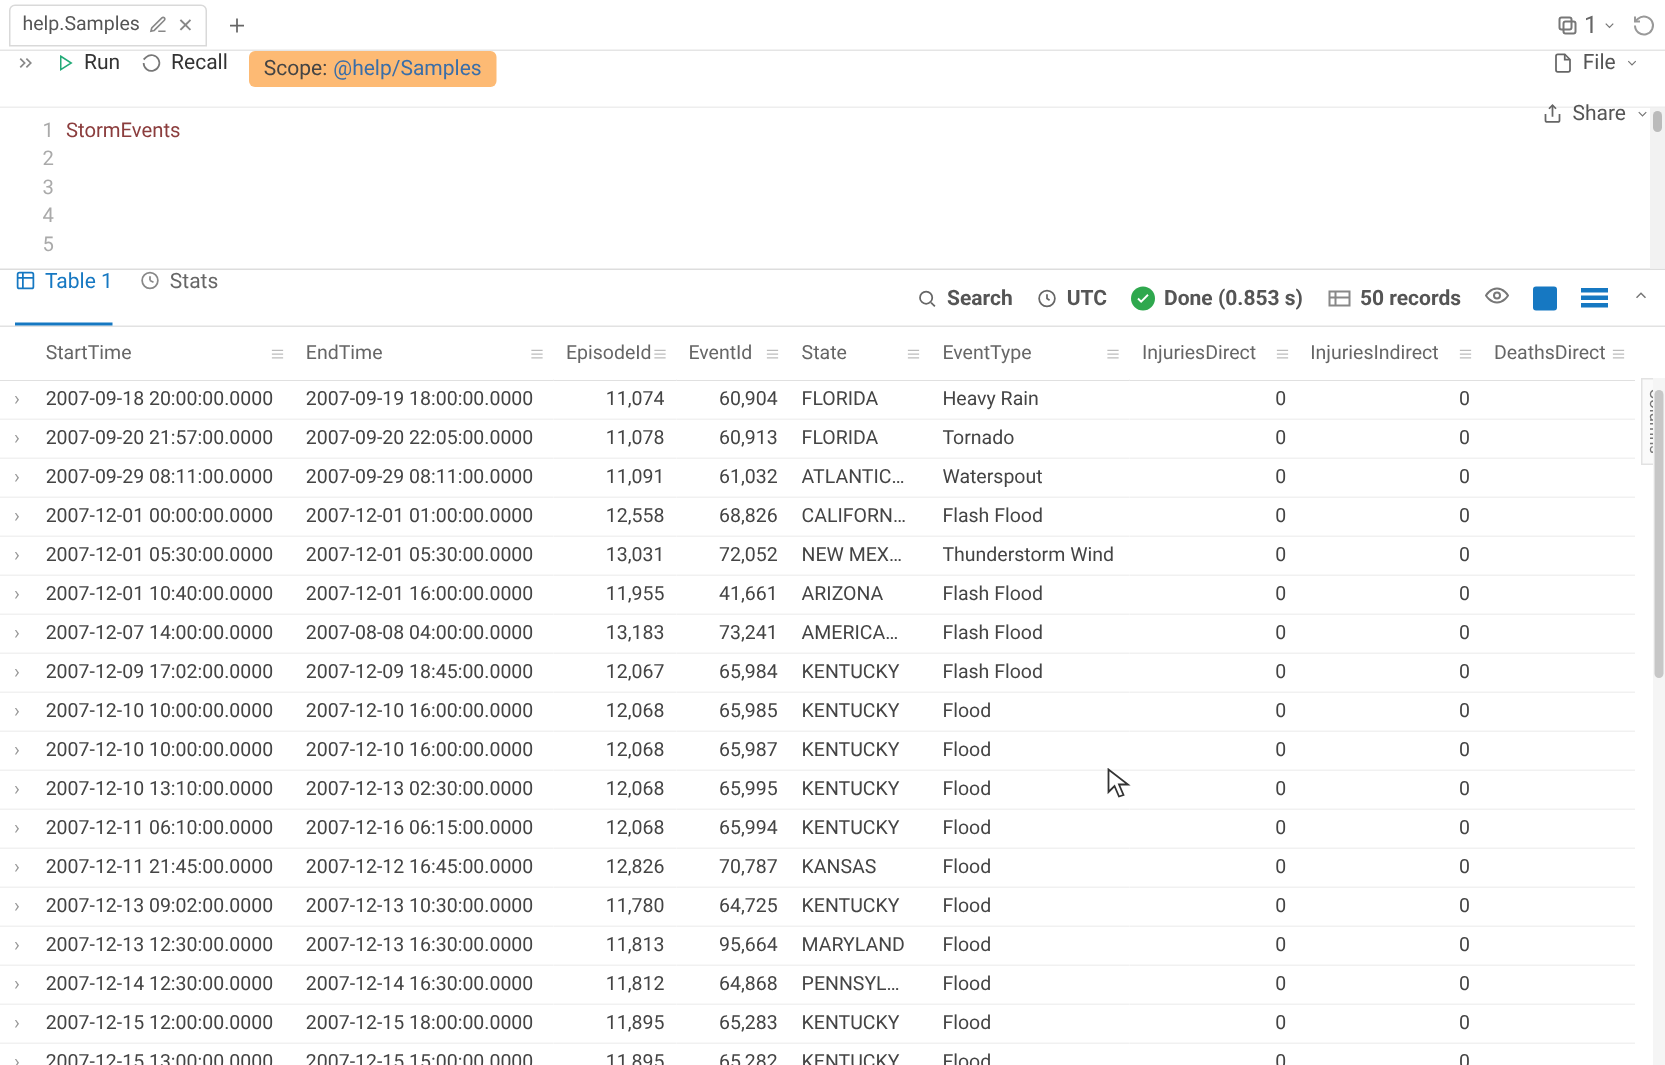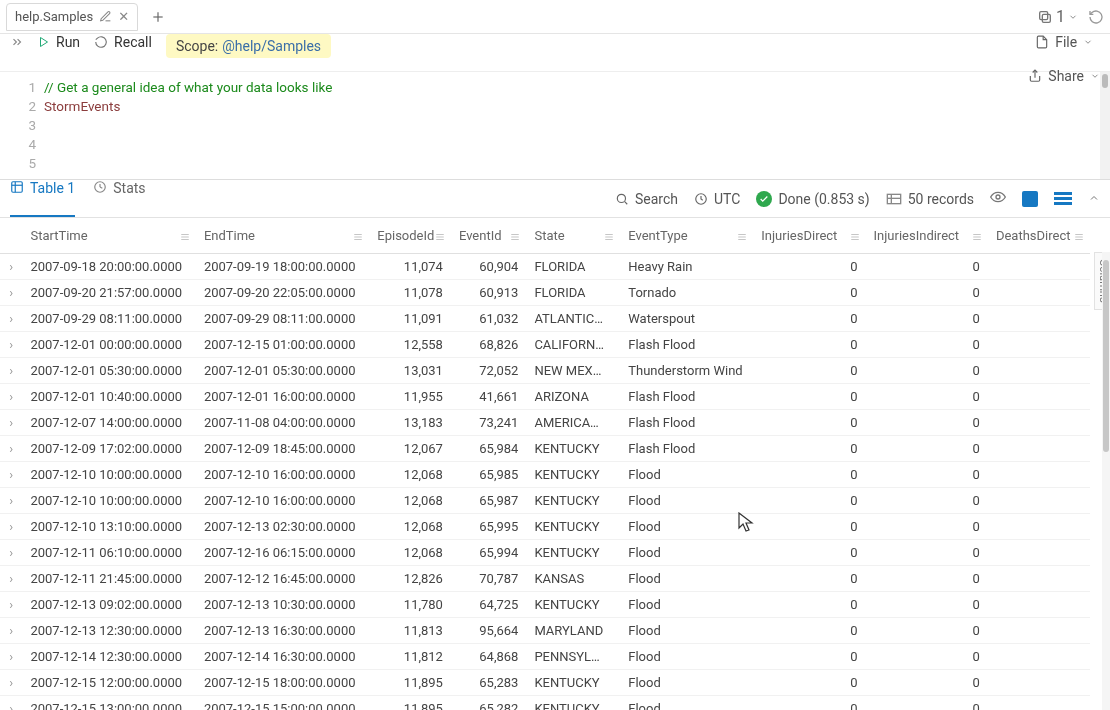--- a/index.html
+++ b/index.html
@@ -12,21 +12,21 @@
   .tab .edit svg { display: block; }
   .addtab { width: 28px; height: 28px; display:flex; align-items:center; justify-content:center; color:#666; cursor:pointer; }
   .tabbar-right { margin-left:auto; display:flex; align-items:center; gap:10px; color:#666; }
   .tabbar-right .icon-btn { display:flex; align-items:center; gap:3px; cursor:pointer; }
 
   
   .toolbar { height: 38px; display:flex; align-items:flex-start; padding: 0 10px; gap: 14px; border-bottom: 1px solid #eee;}
   .toolbar .left-icon { color:#888; cursor:pointer; }
   .toolbar .btn { display:flex; align-items:center; gap:6px; color:#333; font-size:14px; cursor:pointer;}
   .toolbar .btn svg { display:block; }
-  .scope-pill { background:#fef9c3; color:#3a6ea8; padding:4px 10px; border-radius:4px; font-size:14px;}
+  .scope-pill { background:#fdba74; color:#3a6ea8; padding:4px 10px; border-radius:4px; font-size:14px;}
   .scope-pill .label { color:#444; margin-right:4px; }
   .toolbar-right { margin-left:auto; display:flex; align-items:center; gap:18px; color:#555; font-size:14px;flex-direction:column; }
   .toolbar-right .grp { display:flex; align-items:center; gap:6px; cursor:pointer; }
 
   
   .editor { height: 108px; font-family: Consolas, "Courier New", monospace; font-size: 13.5px; color:#333; display:flex; border-bottom:1px solid #ddd; position:relative;}
   .gutter { width: 44px; text-align:right; padding:6px 8px 0 0; color:#aaa; user-select:none; }
   .gutter div { height: 19px; line-height:19px;}
   .code { flex:1; padding:6px 0 0 0; }
   .code .line { height:19px; line-height:19px; }
@@ -36,21 +36,21 @@
   .keyword { color:#0c54a0; }
   .number { color:#1c8a1c; }
   .editor-scrollbar { position:absolute; right:0; top:0; bottom:0; width:10px; background:#f2f2f2;}
   .editor-scrollbar .thumb { width:6px; height:14px; background:#bbb; border-radius:3px; margin:2px auto 0;}
 
   
   .result-tabs { height: 38px; display:flex; align-items:center; padding: 0 10px; gap:18px; border-bottom:1px solid #e2e2e2;}
   .rtab { display:flex; align-items:flex-start; gap:6px; font-size:14px; color:#666; cursor:pointer; height:100%; }
   .rtab.active { color:#1678c2; border-bottom:2px solid #1678c2; }
   .result-right { margin-left:auto; display:flex; align-items:center; gap:16px; color:#555; font-size:14px;}
-  .result-right .grp { display:flex; align-items:center; gap:6px; cursor:pointer;}
+  .result-right .grp { display:flex; align-items:center; gap:6px; cursor:pointer;font-weight:bold;}
   .status-dot { width:16px; height:16px; border-radius:50%; background:#2fa84e; display:flex; align-items:center; justify-content:center;}
   .status-dot svg { display:block;}
   .sq-blue { width:16px; height:16px; background:#1678c2; border-radius:2px;}
   .sq-rows { display:flex; flex-direction:column; gap:2px;}
   .sq-rows div { width:18px; height:3px; background:#1678c2;}
 
   
   .table-wrap { position:relative; height: calc(710px - 34px - 38px - 108px - 38px); overflow:hidden;}
   table { border-collapse:collapse; width: 1090px; font-size:13px; color:#444; }
   thead th { text-align:left; font-weight:400; color:#666; padding:10px 8px; border-bottom:1px solid #e0e0e0; position:relative; background:#fff;}
@@ -154,21 +154,20 @@
 
 <div class="editor">
   <div class="gutter">
     <div>1</div>
     <div>2</div>
     <div>3</div>
     <div>4</div>
     <div>5</div>
   </div>
   <div class="code">
-    <div class="line"><span class="comment">// Get a general idea of what your data looks like</span></div>
     <div class="line"><span class="ident">StormEvents</span></div>
     <div class="line"></div>
     <div class="line"></div>
   </div>
   <div class="editor-scrollbar">
       <div class="thumb"></div>
     </div>
 </div>
 
 <div class="result-tabs">
@@ -336,21 +335,21 @@
   <td class="num">61,032</td>
   <td>ATLANTIC…</td>
   <td>Waterspout</td>
   <td class="num">0</td>
   <td class="num">0</td>
   <td></td>
 </tr>
 <tr>
   <td class="row-expand">›</td>
   <td>2007-12-01 00:00:00.0000</td>
-  <td>2007-12-15 01:00:00.0000</td>
+  <td>2007-12-01 01:00:00.0000</td>
   <td class="num">12,558</td>
   <td class="num">68,826</td>
   <td>CALIFORN…</td>
   <td>Flash Flood</td>
   <td class="num">0</td>
   <td class="num">0</td>
   <td></td>
 </tr>
 <tr>
   <td class="row-expand">›</td>
@@ -372,21 +371,21 @@
   <td class="num">41,661</td>
   <td>ARIZONA</td>
   <td>Flash Flood</td>
   <td class="num">0</td>
   <td class="num">0</td>
   <td></td>
 </tr>
 <tr>
   <td class="row-expand">›</td>
   <td>2007-12-07 14:00:00.0000</td>
-  <td>2007-11-08 04:00:00.0000</td>
+  <td>2007-08-08 04:00:00.0000</td>
   <td class="num">13,183</td>
   <td class="num">73,241</td>
   <td>AMERICA…</td>
   <td>Flash Flood</td>
   <td class="num">0</td>
   <td class="num">0</td>
   <td></td>
 </tr>
 <tr>
   <td class="row-expand">›</td>

